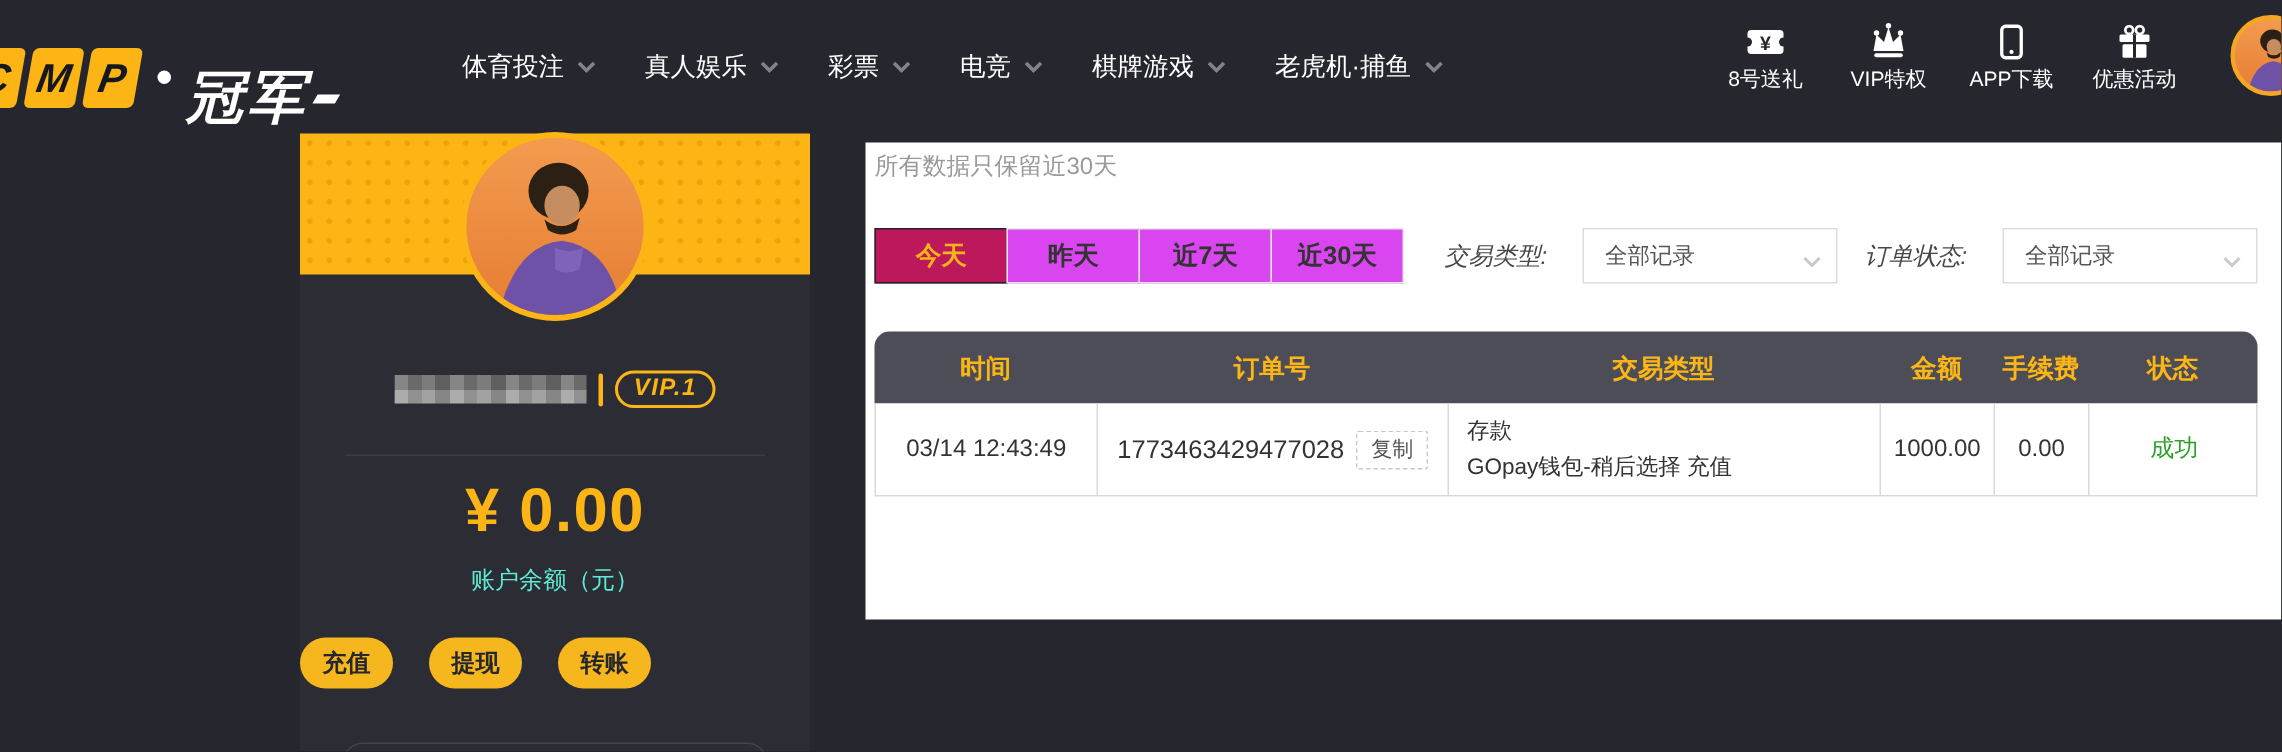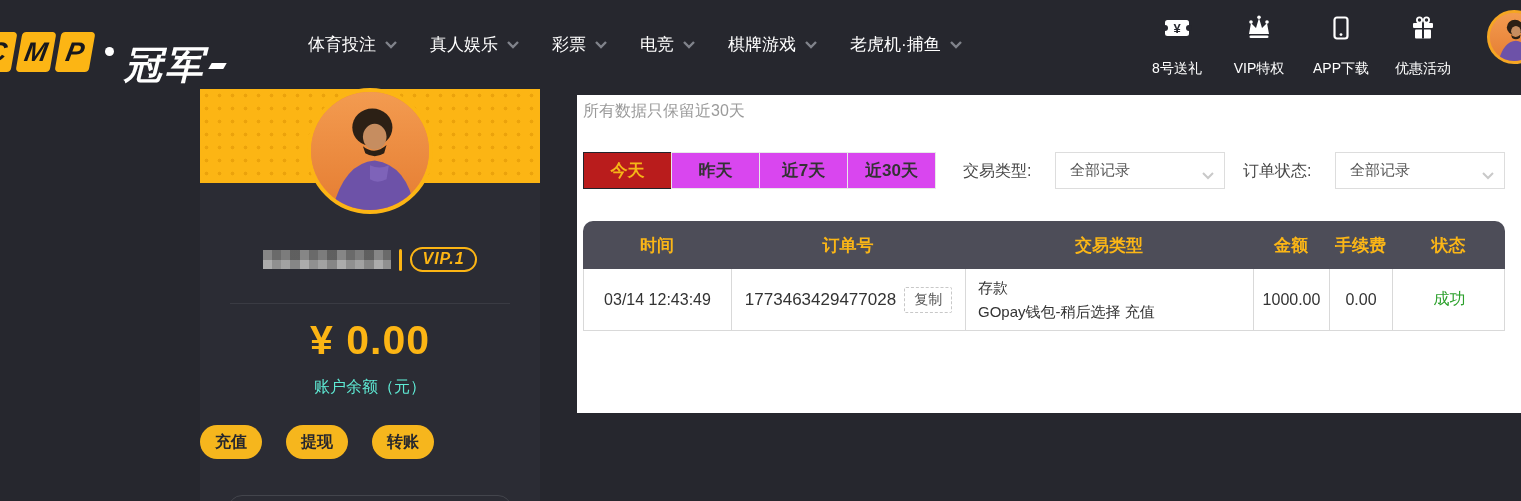--- a/index.html
+++ b/index.html
@@ -17,21 +17,21 @@
   .logo-dash{width:15px;height:6px;background:#fff;transform:skewX(-30deg);margin:28px 0 0 4px;}
 
   .nav-menu{position:absolute;left:308px;top:0;height:89px;display:flex;align-items:center;}
   .nav-item{display:flex;align-items:center;margin-right:33px;cursor:pointer;}
   .nav-item-label{color:#fff;font-size:17px;}
   .nav-caret{margin-left:9px;display:flex;}
 
   .quick-links{position:absolute;left:1148px;top:12px;display:flex;gap:24px;}
   .quick-link{display:flex;flex-direction:column;align-items:center;min-width:58px;cursor:pointer;}
   .quick-link .ql-icon{height:32px;display:flex;align-items:center;justify-content:center;}
-  .quick-link .ql-label{color:#fff;font-size:14px;margin-top:16px;white-space:nowrap;}
+  .quick-link .ql-label{color:#fff;font-size:14px;margin-top:0;white-space:nowrap;}
 
   .nav-avatar{position:absolute;left:1487px;top:10px;width:54px;height:54px;border-radius:50%;
     border:3px solid #f5a623;overflow:hidden;background:#ef8f44;cursor:pointer;}
 
   
   .sidebar{position:absolute;left:200px;top:89px;width:340px;height:412px;background:#2b2c34;}
   .sidebar-banner{position:absolute;top:0;left:0;width:340px;height:94px;background:#fcb514;
     background-image:radial-gradient(rgba(216,140,0,.45) 1.6px,transparent 2.2px);background-size:13px 13px;}
   .profile-avatar{position:absolute;top:-1px;left:107px;width:126px;height:126px;border-radius:50%;
     border:4px solid #fcb514;overflow:hidden;background:#ee8c41;}
@@ -53,23 +53,23 @@
     border:1px solid #43454c;border-radius:14px 14px 0 0;}
 
   
   .main-panel{position:absolute;left:577px;top:95px;width:944px;height:318px;background:#fff;}
   .notice{position:absolute;left:6px;top:6px;font-size:16px;color:#9a9a9a;}
 
   .tab-row{position:absolute;left:6px;top:57px;display:flex;}
   .tab{width:89px;height:37px;display:flex;align-items:center;justify-content:center;
     background:#d946ef;border:1px solid #e8e8e8;margin-left:-1px;font-size:17px;color:#333;cursor:pointer;font-weight:bold;}
   .tab:first-child{margin-left:0;}
-  .tab.active{background:#b91c1c;border-color:#22242b;color:#f5b517;font-weight:700;}
-
-  .filter-label{position:absolute;top:66px;font-size:16px;color:#474747;}
+  .tab.active{background:#be185d;border-color:#22242b;color:#f5b517;font-weight:700;}
+
+  .filter-label{position:absolute;top:66px;font-size:16px;color:#474747;font-style:italic;}
   .filter-label.f1{left:386px;}
   .filter-label.f2{left:666px;}
   .select{position:absolute;top:57px;width:170px;height:37px;border:1px solid #ddd;background:#fff;
     display:flex;align-items:center;padding-left:14px;font-size:15px;color:#555;cursor:pointer;}
   .select.s1{left:478px;}
   .select.s2{left:758px;}
   .select .sel-caret{position:absolute;right:10px;top:13px;}
 
   .records-table{position:absolute;left:6px;top:126px;width:922px;}
   .thead{display:grid;grid-template-columns:148px 234px 288px 76px 63px 113px;height:48px;

